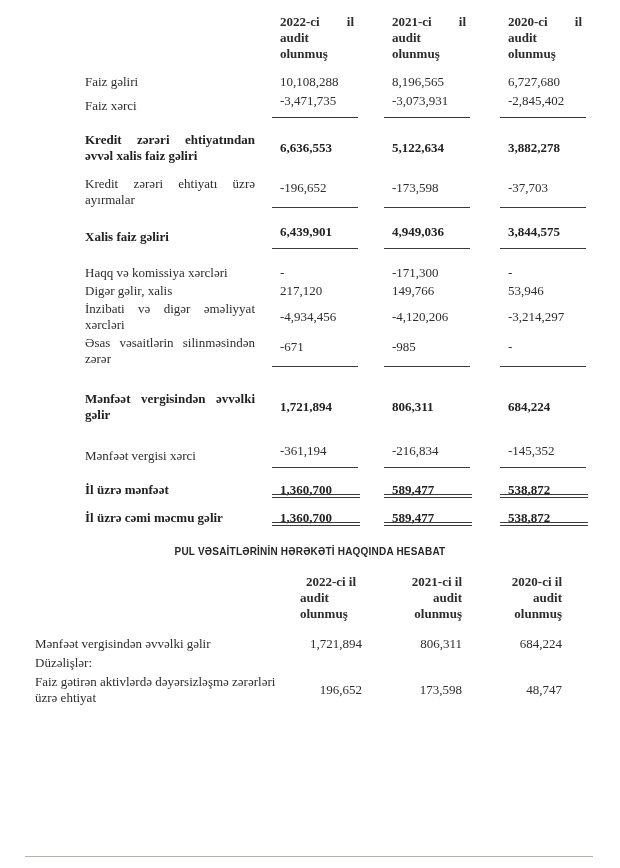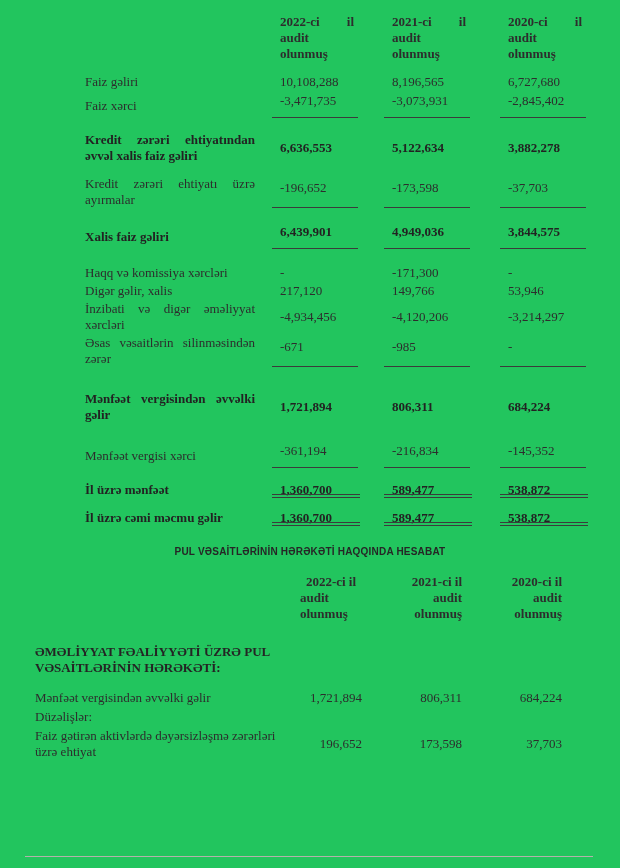--- a/index.html
+++ b/index.html
@@ -1,20 +1,20 @@
 <!DOCTYPE html>
 <html><head>
 <meta charset="utf-8">
 <style>
   html,body{margin:0;padding:0;background:#e8e8e6;}
   #page{
     position:relative;
     width:620px;height:868px;
     margin:0 auto;
-    background:#22c55e;
+    background:#ffffff;
     overflow:hidden;
     font-family:"Liberation Serif","DejaVu Serif",serif;
     font-size:13px;
     line-height:16px;
     color:#2d2d2d;
   }
   
   .t1-head{
     display:grid;
     grid-template-columns:195px 112px 116px 96px;
@@ -323,21 +323,20 @@
       <span class="hline">audit</span>
       <span class="hline">olunmuş</span>
     </div>
     <div class="hcr">
       <span class="yr">2020-ci il</span>
       <span class="hline">audit</span>
       <span class="hline">olunmuş</span>
     </div>
   </div>
 
-  <div class="t2-section">ƏMƏLİYYAT FƏALİYYƏTİ ÜZRƏ PUL VƏSAİTLƏRİNİN HƏRƏKƏTİ:</div>
 
   <div id="t2-rows">
       <div class="t2-row">
         <div class="lab">
           <span class="lab-text">Mənfəət vergisindən əvvəlki gəlir</span>
         </div>
         <div class="cell">
           <span class="num">1,721,894</span>
         </div>
         <div class="cell">
@@ -365,20 +364,20 @@
         <div class="lab">
           <span class="lab-text">Faiz gətirən aktivlərdə dəyərsizləşmə zərərləri üzrə ehtiyat</span>
         </div>
         <div class="cell">
           <span class="num">196,652</span>
         </div>
         <div class="cell">
           <span class="num">173,598</span>
         </div>
         <div class="cell">
-          <span class="num">37,703</span>
+          <span class="num">48,747</span>
         </div>
       </div>
     </div>
 
   <div class="bottom-rule"></div>
 
 </div>
 
 </body></html>

